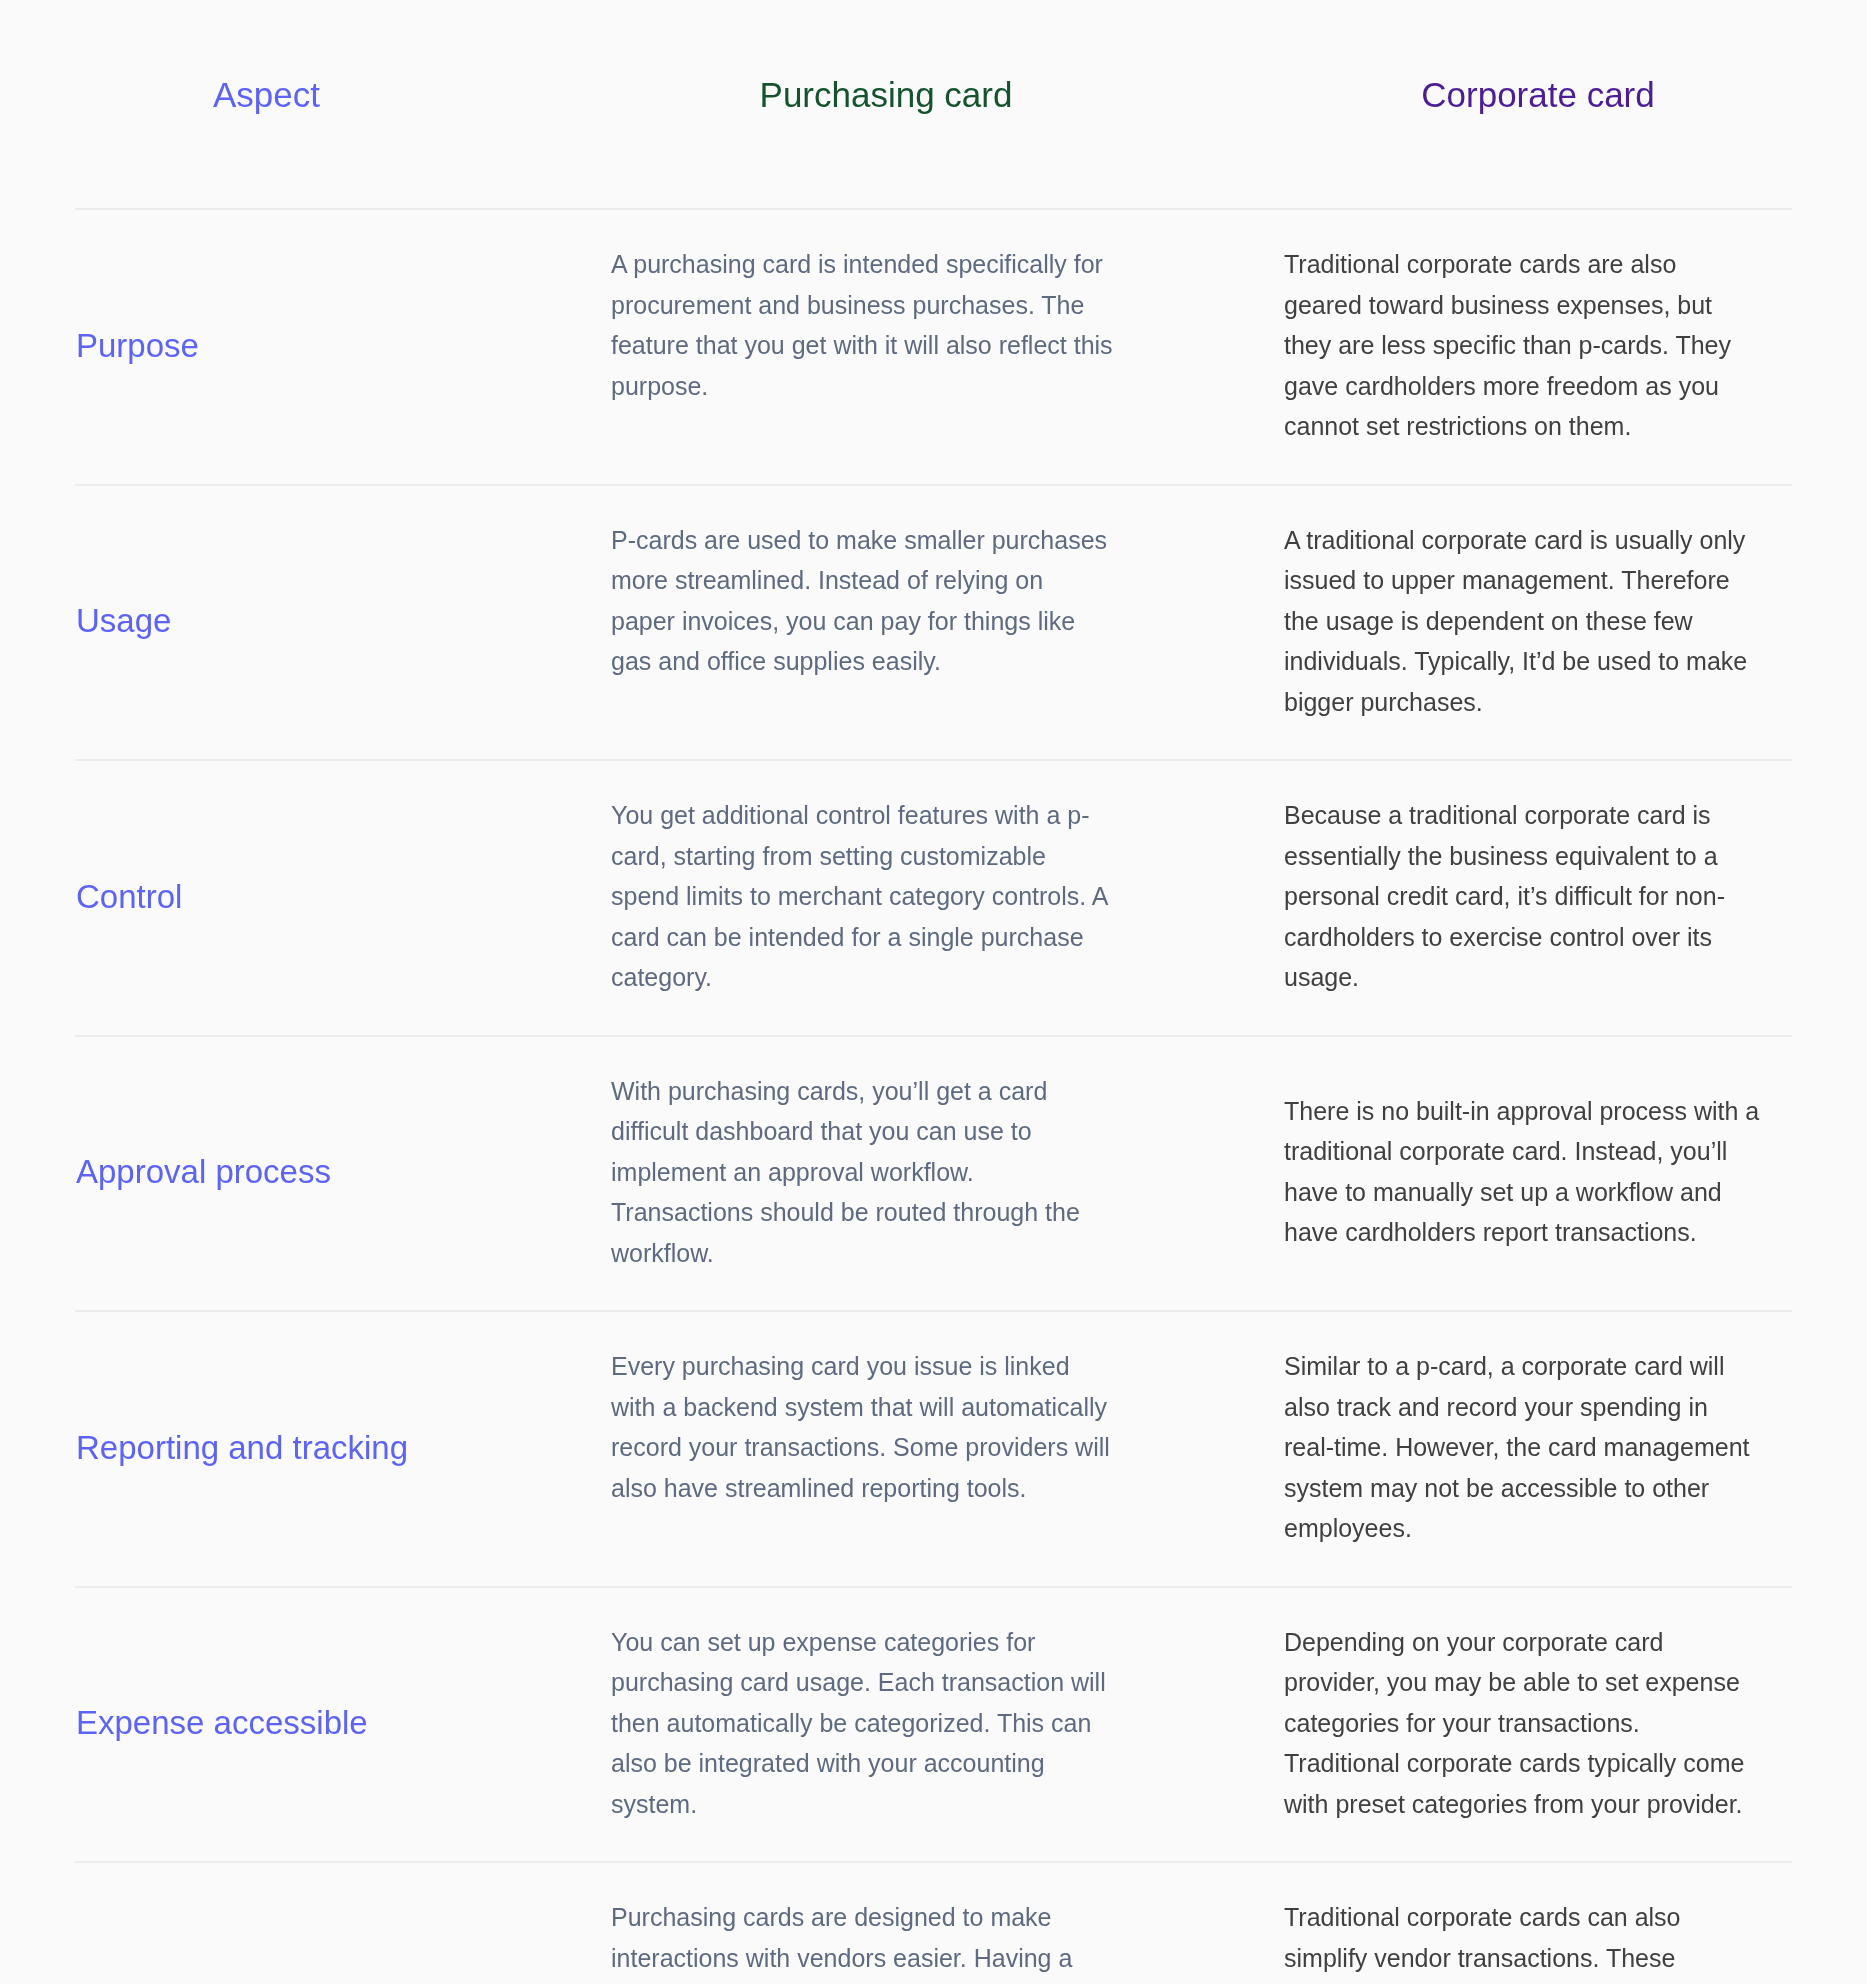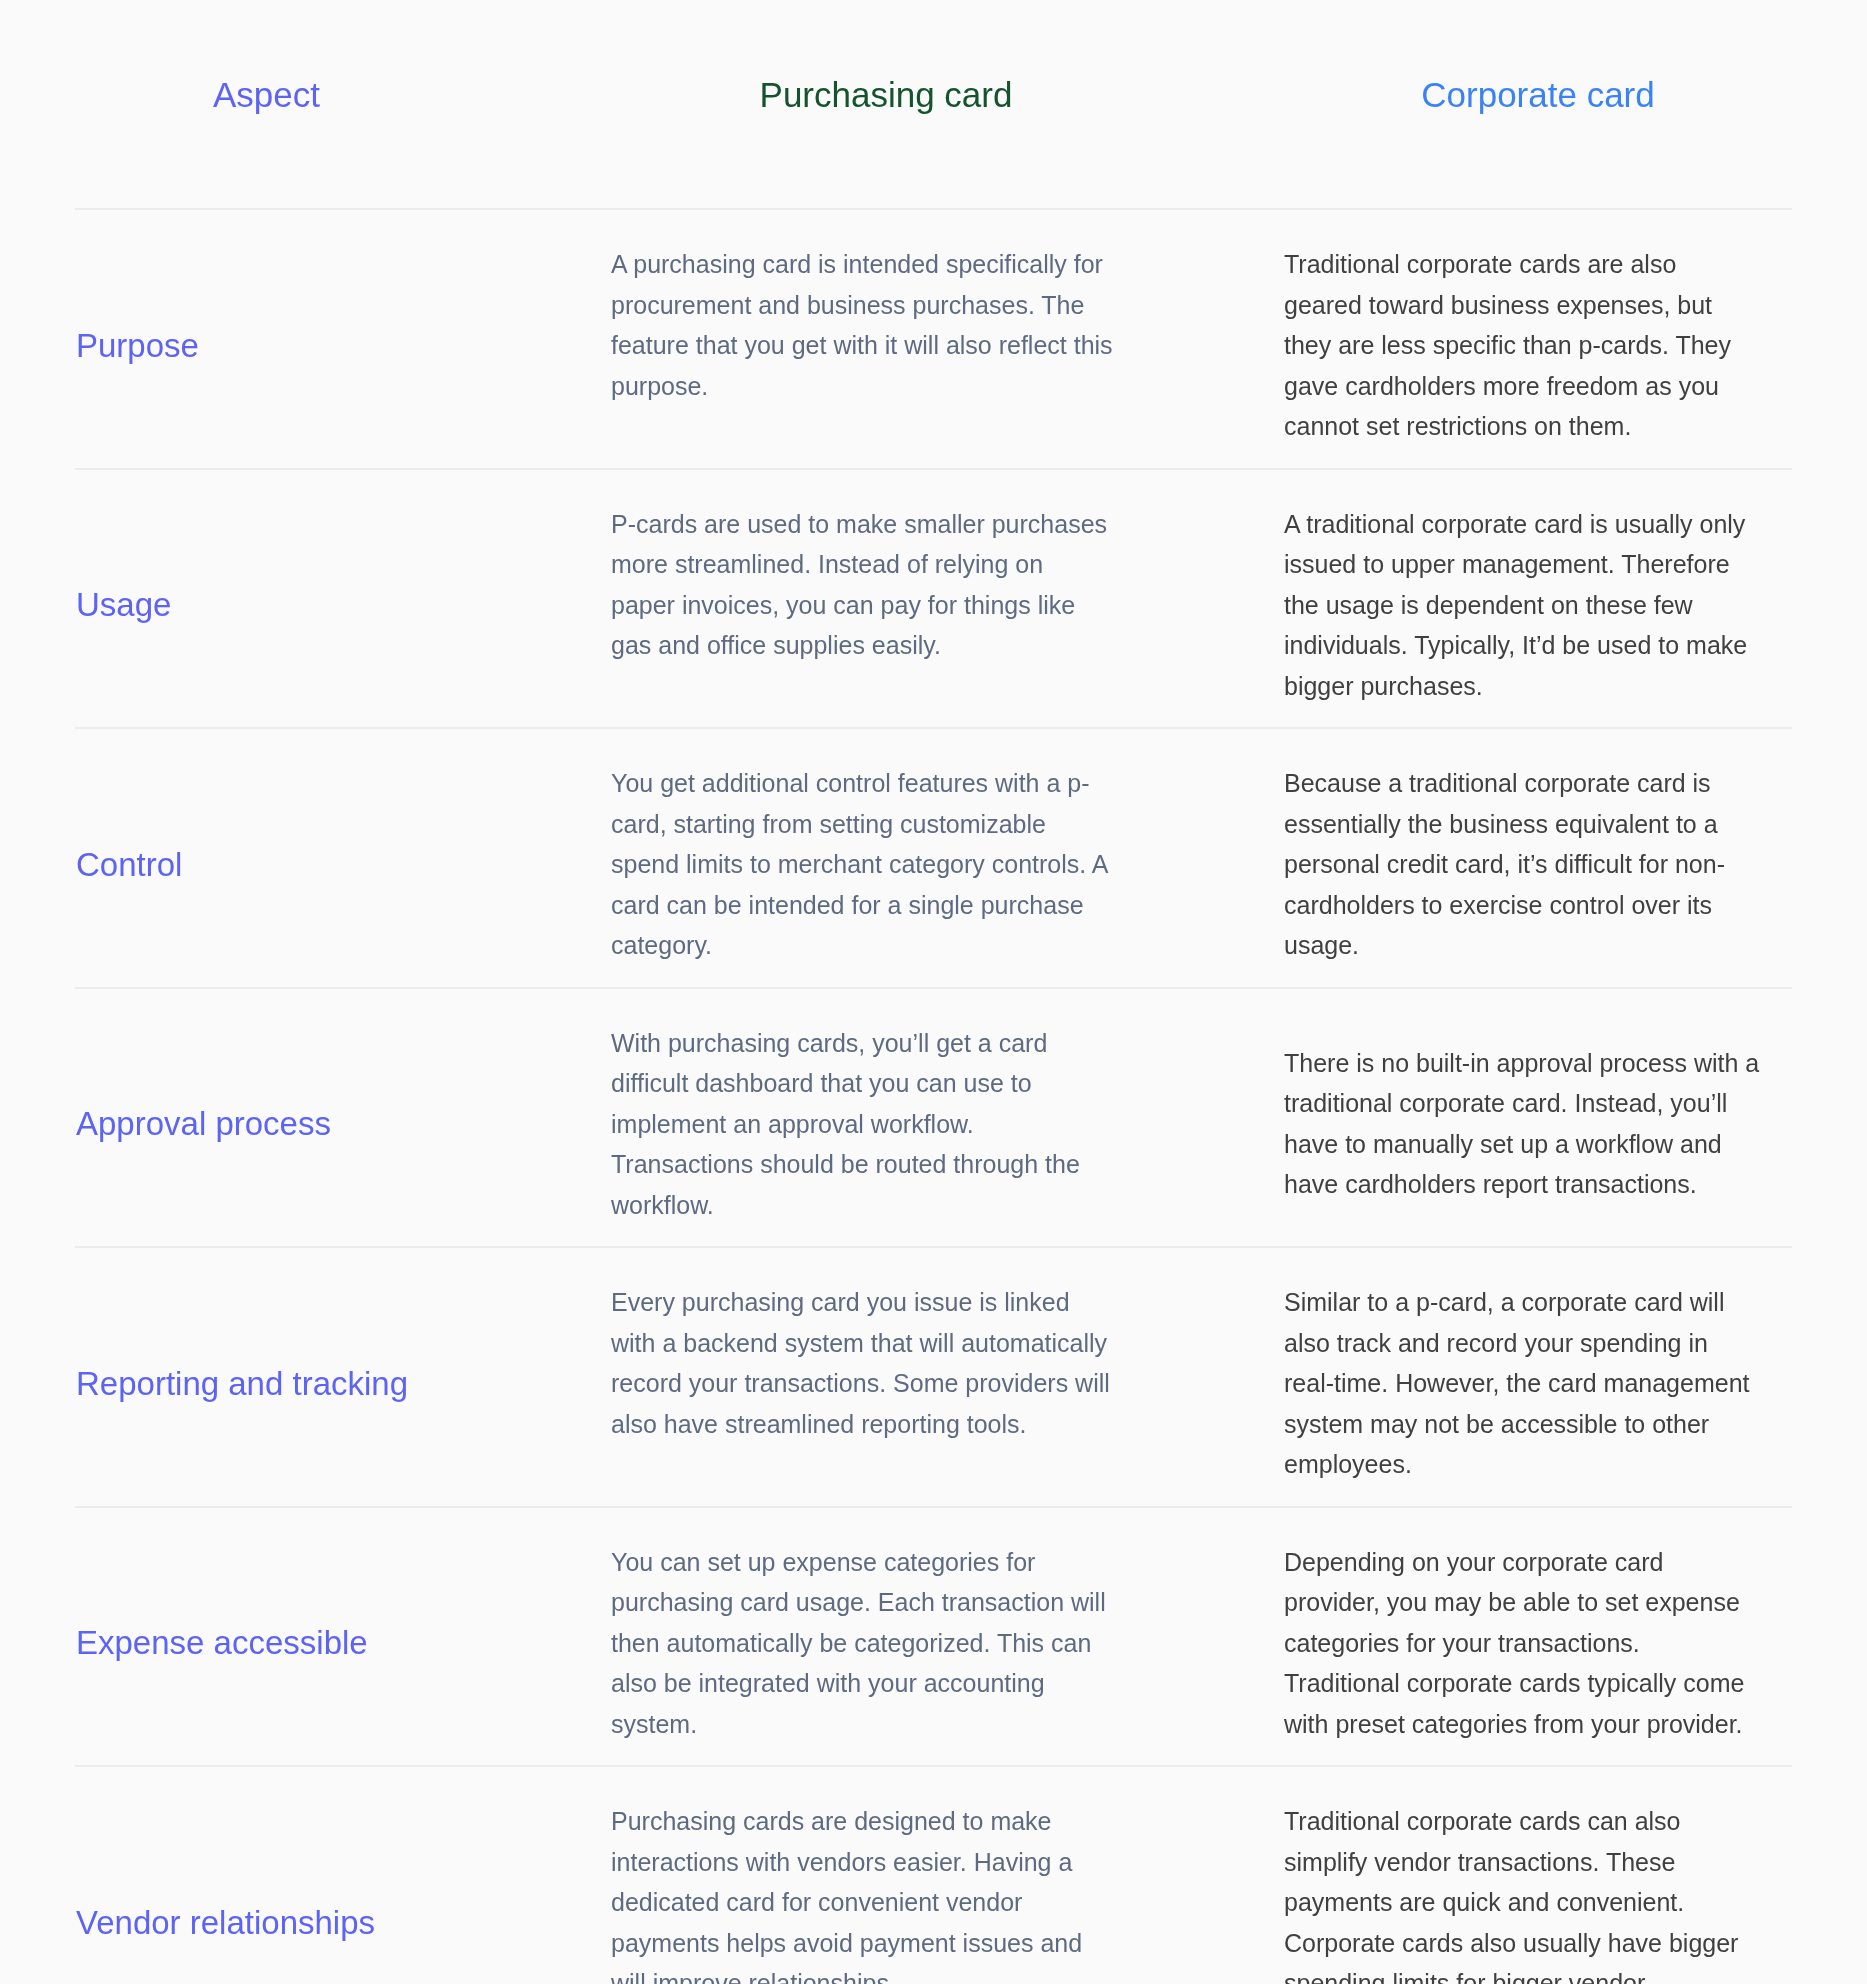--- a/index.html
+++ b/index.html
@@ -39,32 +39,32 @@
     vertical-align: top;
     font-weight: 400;
     font-size: 35px;
     line-height: 1.12;
     padding: 75px 0 0 0;
     border: 0;
   }
   thead tr { border-bottom: 2px solid #ececed; }
   th.h-aspect { color: #5c63f5; padding-bottom: 94px; }
   th.h-pcard  { color: #14532d; padding-left: 153px; padding-bottom: 54px; }
-  th.h-corp   { color: #3b82f6; padding-left: 123px; padding-bottom: 62px; }
+  th.h-corp   { color: #4c1d95; padding-left: 123px; padding-bottom: 62px; }
 
   
   tbody tr { border-bottom: 2px solid #ececed; }
 
   tbody td {
     vertical-align: top;
     font-size: 25px;
     line-height: 1.62;
     border: 0;
     padding-top: 34px;
-    padding-bottom: 21px;
+    padding-bottom: 37px;
   }
 
   td.aspect {
     color: #5c63f5;
     vertical-align: middle;
     font-size: 33px;
     line-height: 1.45;
     padding-right: 16px;
   }
   td.pcard {

